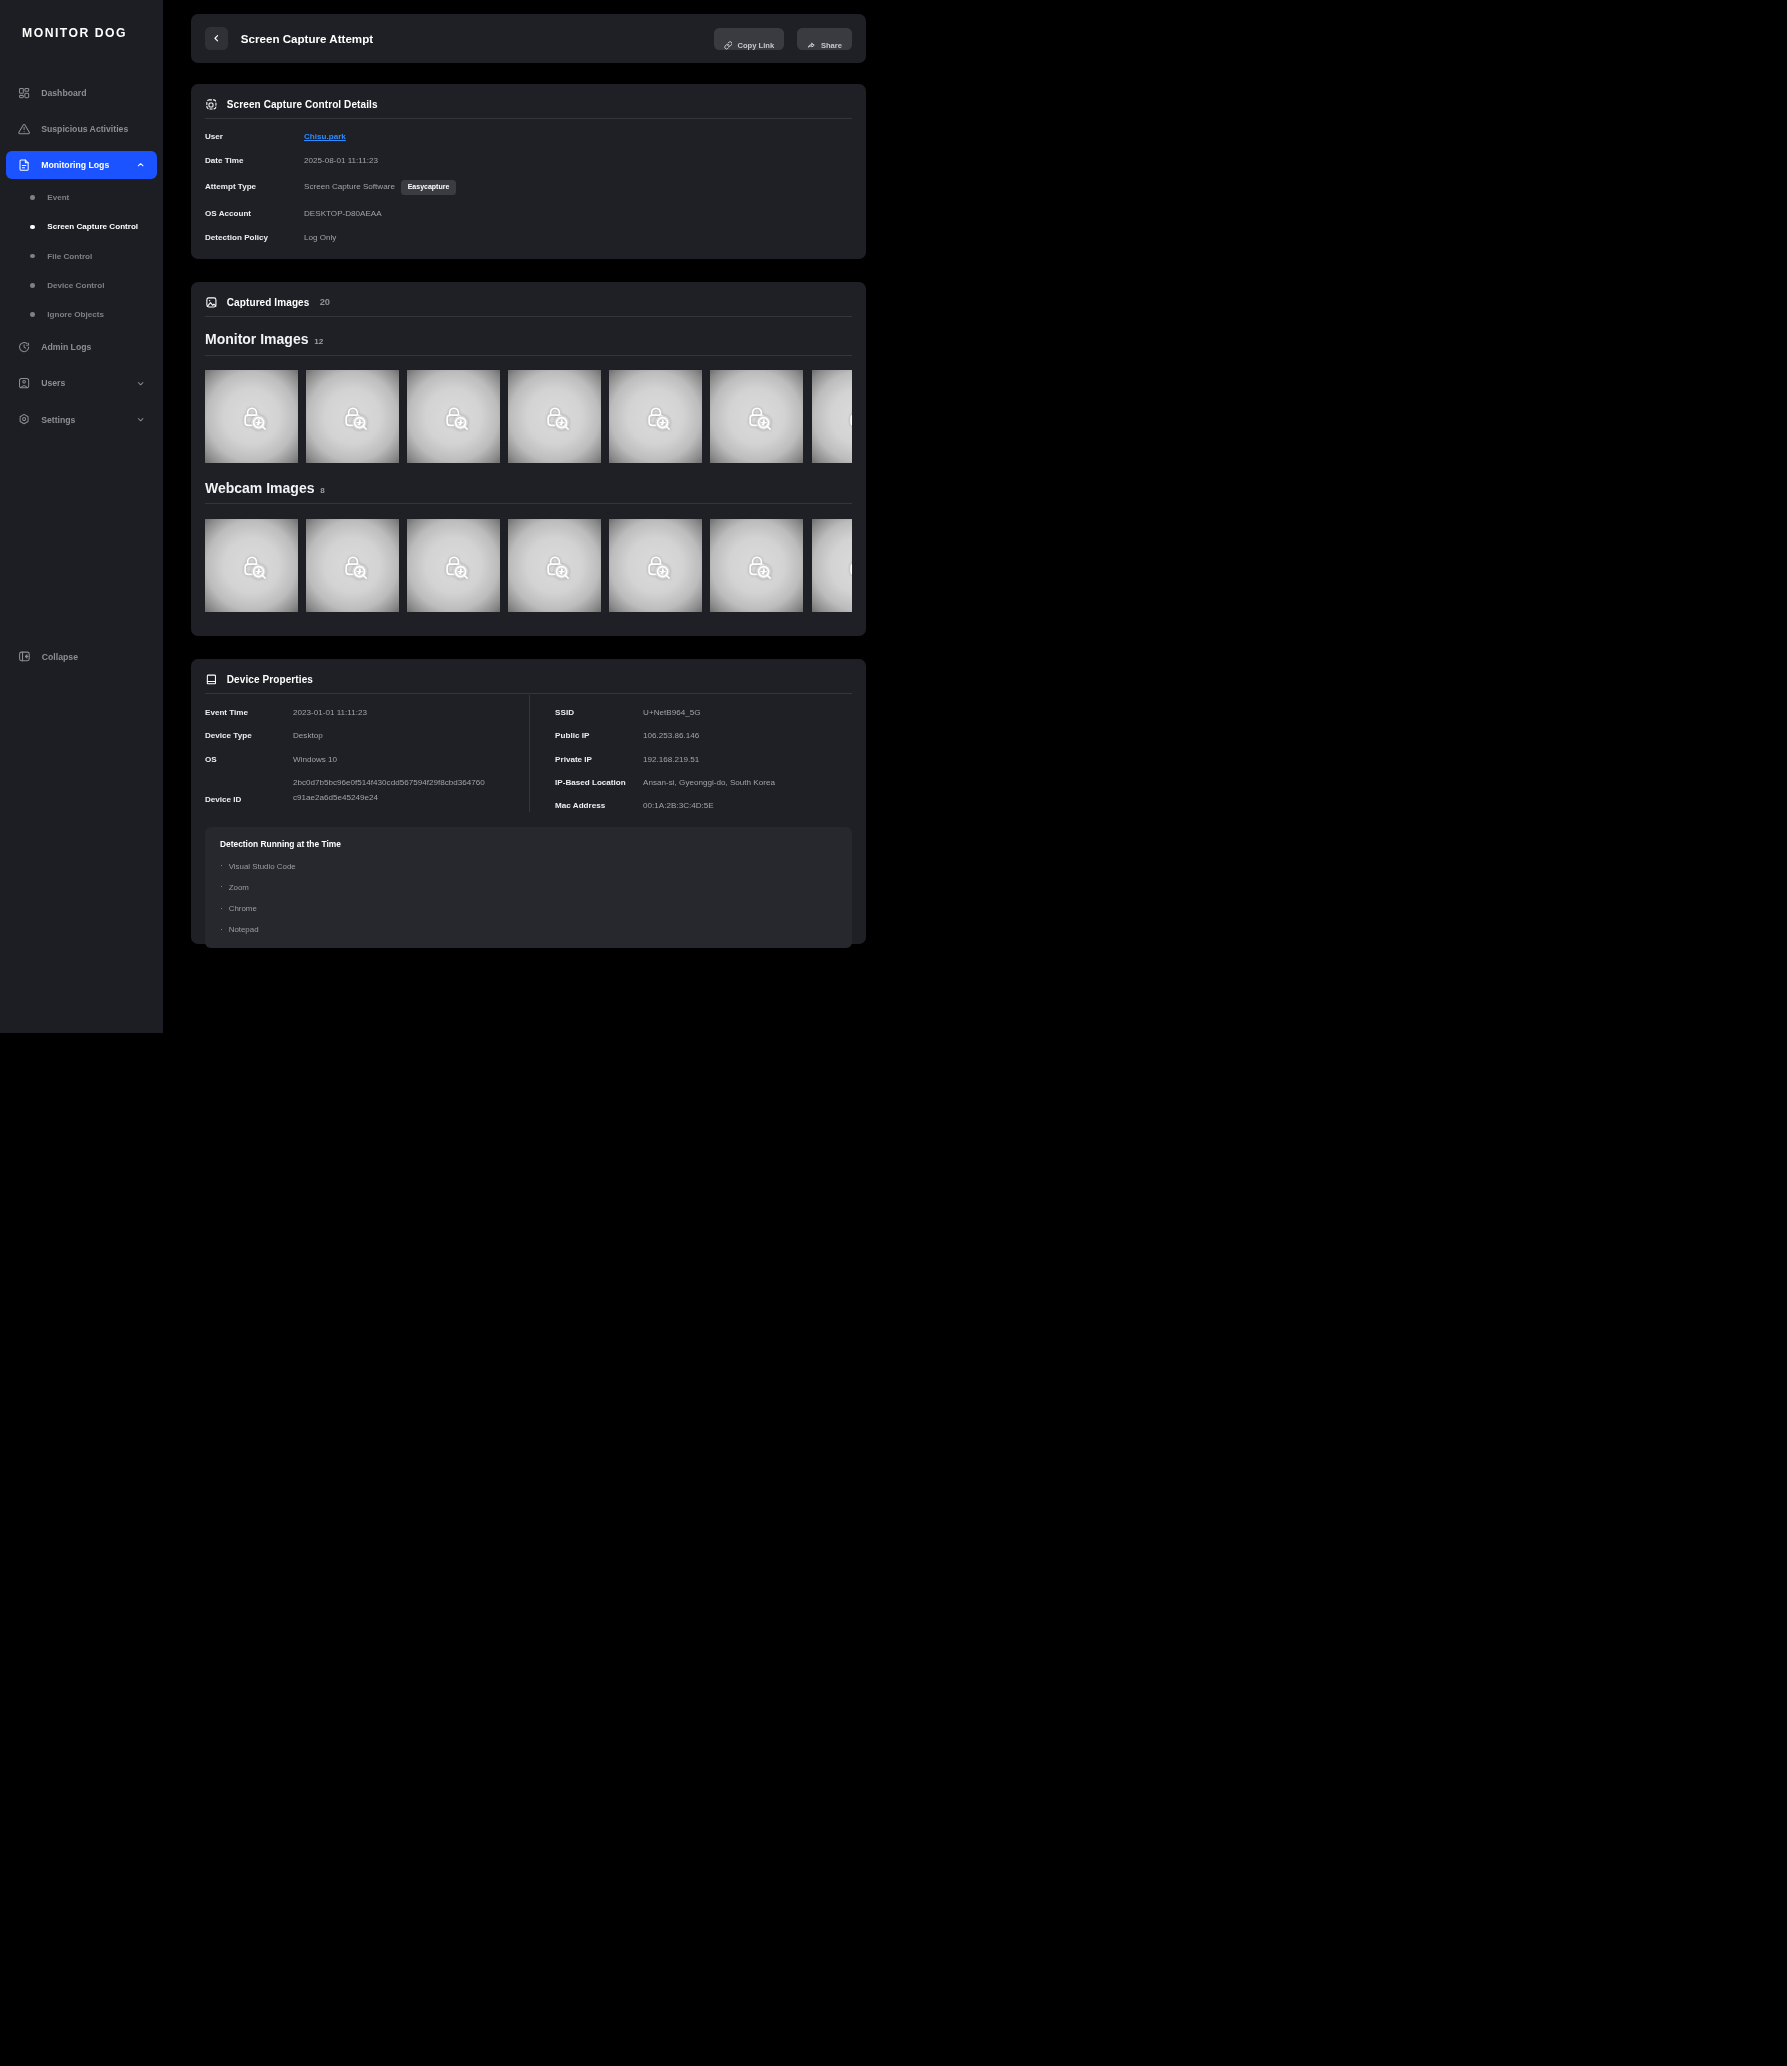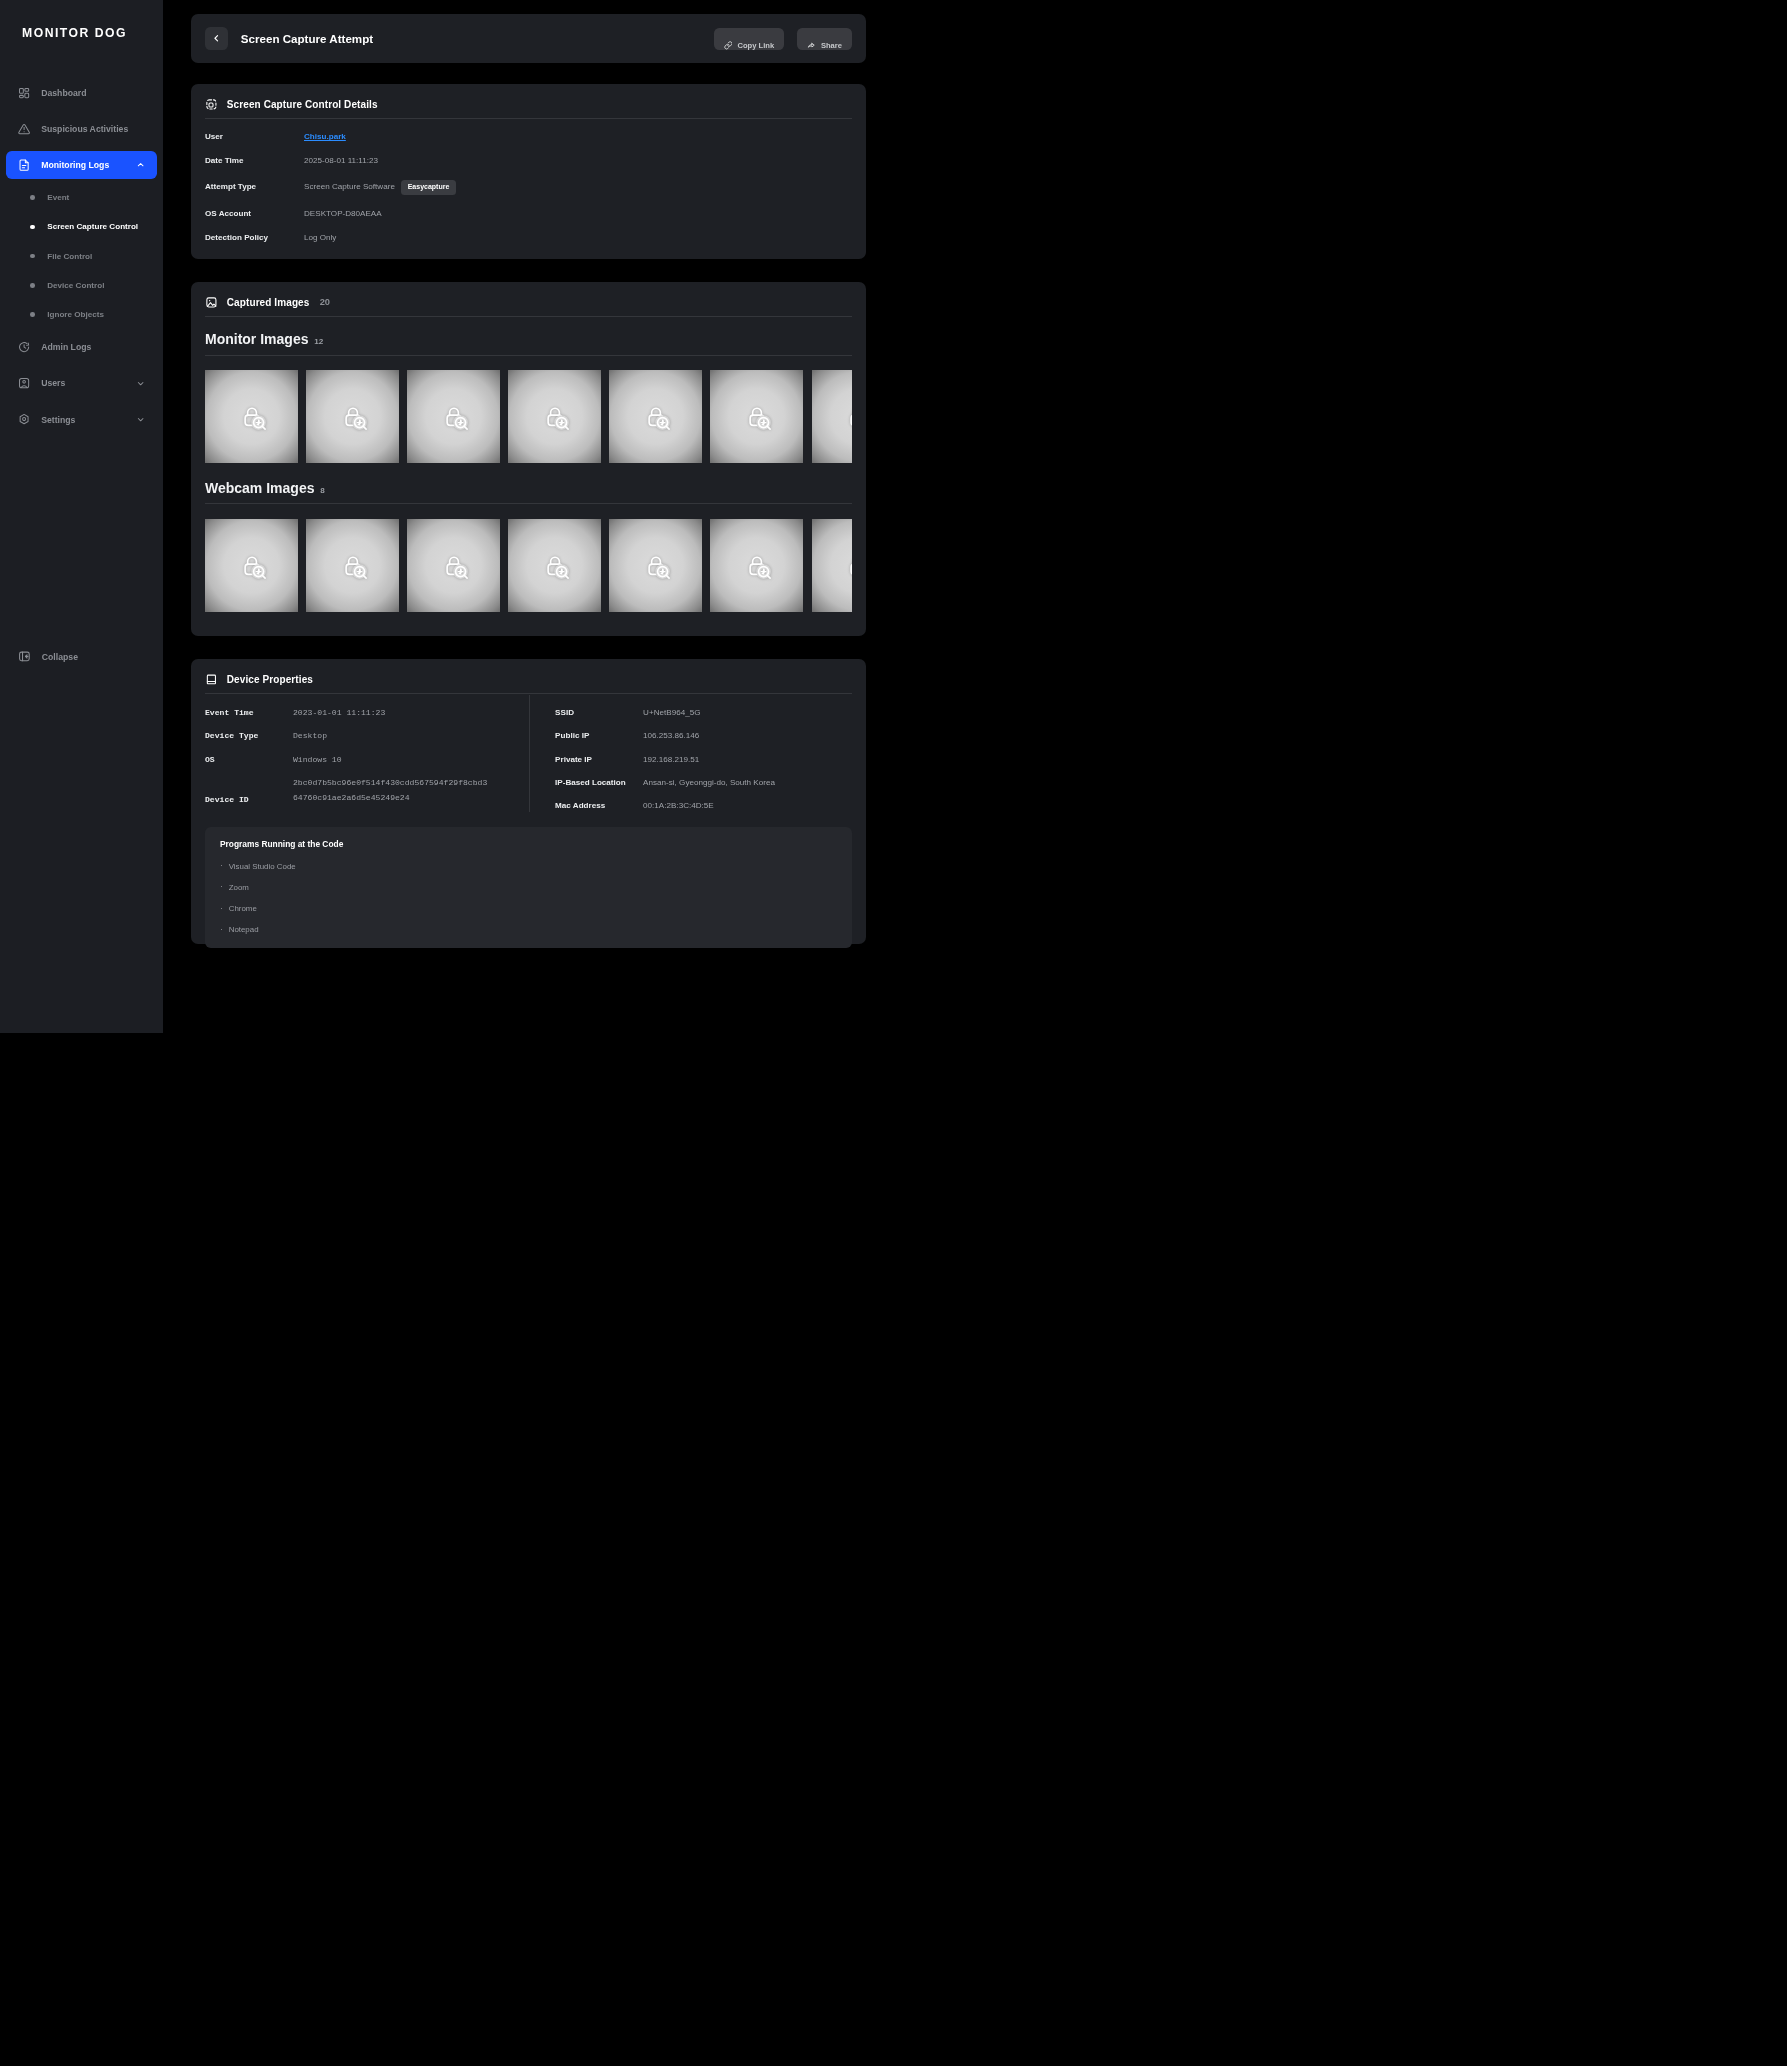--- a/index.html
+++ b/index.html
@@ -84,21 +84,21 @@
   }
   .thumb {
     flex:0 0 93px; width:93px; height:93px; cursor:pointer;
     background:radial-gradient(circle at 50% 50%, #dbdbdb 0%, #d3d3d3 42%, #bcbcbc 68%, #8a8a8a 90%, #6d6d6d 100%);
     display:flex; align-items:center; justify-content:center;
   }
   .thumb svg { width:30px; height:30px; filter:drop-shadow(0 0.6px 1.7px rgba(0,0,0,.28)); }
   
   .dev-grid { display:grid; grid-template-columns:1fr 1fr; margin-top:1.2px; }
   .dev-col.right { border-left:0.6px solid #34363b; padding-left:25.6px; }
-  .dev-col.left { padding-right:40px;font-family:Liberation Mono, monospace; }
+  .dev-col.left { padding-right:40px; }
   .dev-col .flabel { width:88px; flex:0 0 88px; }
   .frow.dev { margin-top:12.8px; }
   .programs {
     margin-top:15px; background:#26282d; border-radius:5.8px; padding:12.8px 15px 14px; width:647px;
   }
   .programs h3 { color:#fff; font-size:8.4px; font-weight:700; }
   .programs ul { list-style:none; margin-top:3.5px; }
   .programs li {
     color:#9a9da3; font-size:7.9px; margin-top:12.2px; display:flex; align-items:center; gap:5.8px;
   }
@@ -428,21 +428,21 @@
           <div class="fvalue">Ansan-si, Gyeonggi-do, South Korea</div>
         </div>
         <div class="frow dev">
           <div class="flabel">Mac Address</div>
           <div class="fvalue">00:1A:2B:3C:4D:5E</div>
         </div>
       </div>
     </div>
 
     <div class="programs">
-      <h3>Programs Running at the Code</h3>
+      <h3>Detection Running at the Time</h3>
       <ul>
         <li>
             <span class="b">·</span>
             <span>Visual Studio Code</span>
           </li>
         <li>
             <span class="b">·</span>
             <span>Zoom</span>
           </li>
         <li>

